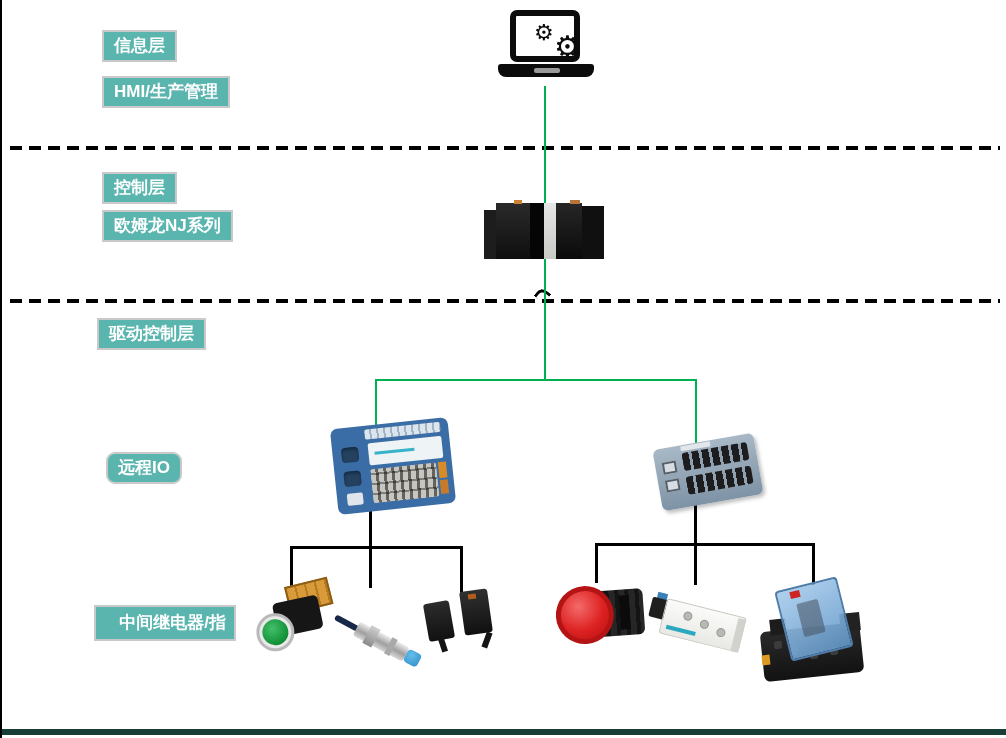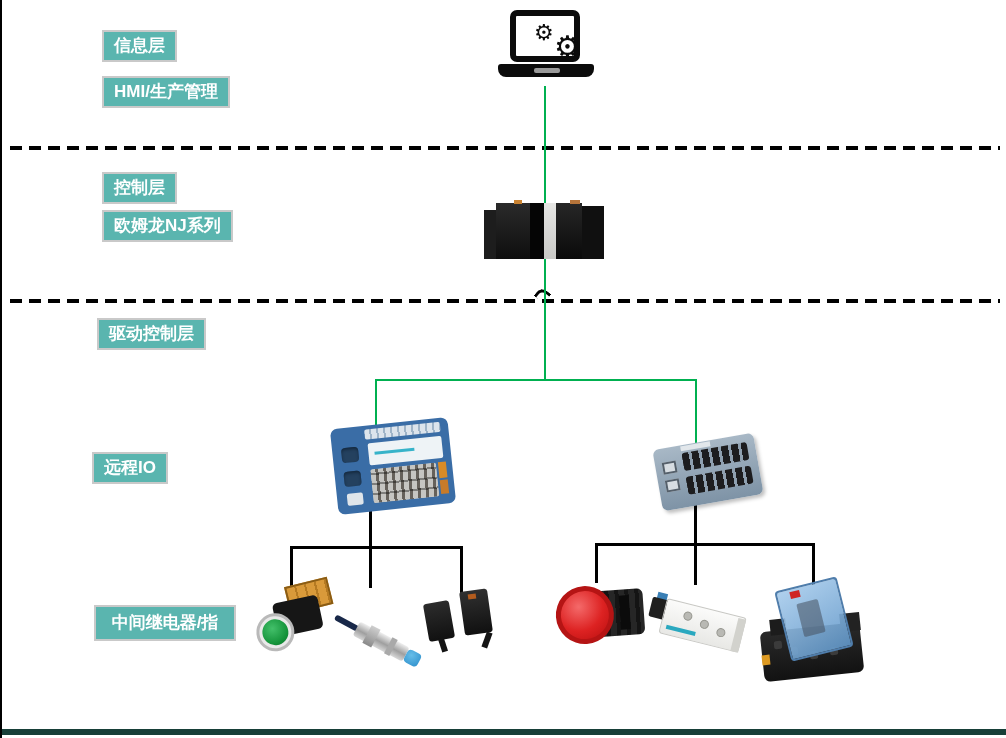--- a/index.html
+++ b/index.html
@@ -122,22 +122,22 @@
 </head>
 <body>
 
 <div id="canvas">
 
   <div class="layer-label" style="left:100px;top:30px;">信息层</div>
   <div class="layer-label" style="left:100px;top:76px;">HMI/生产管理</div>
   <div class="layer-label" style="left:100px;top:172px;font-family:Liberation Serif, serif;">控制层</div>
   <div class="layer-label" style="left:95px;top:318px;">驱动控制层</div>
   <div class="layer-label" style="left:100px;top:210px;">欧姆龙NJ系列</div>
-  <div class="layer-label" style="left:90px;top:452px;">远程IO</div>
-  <div class="layer-label two-line" style="left:92px;top:605px;width:142px;">
+  <div class="layer-label" style="left:104px;top:452px;border-radius:9px;">远程IO</div>
+  <div class="layer-label two-line" style="left:92px;top:605px;width:142px;text-align:right;">
     <div>中间继电器/指</div>
   </div>
 
   <div class="dashed-line" style="top:146px;"></div>
   <div class="dashed-line" style="top:299px;"></div>
   <div class="ink-mark"></div>
 
   <div class="green-line" style="left:542px;top:86px;width:2px;height:118px;"></div>
   <div class="green-line" style="left:542px;top:258px;width:2px;height:123px;"></div>
   <div class="green-line" style="left:373px;top:379px;width:322px;height:2px;"></div>

